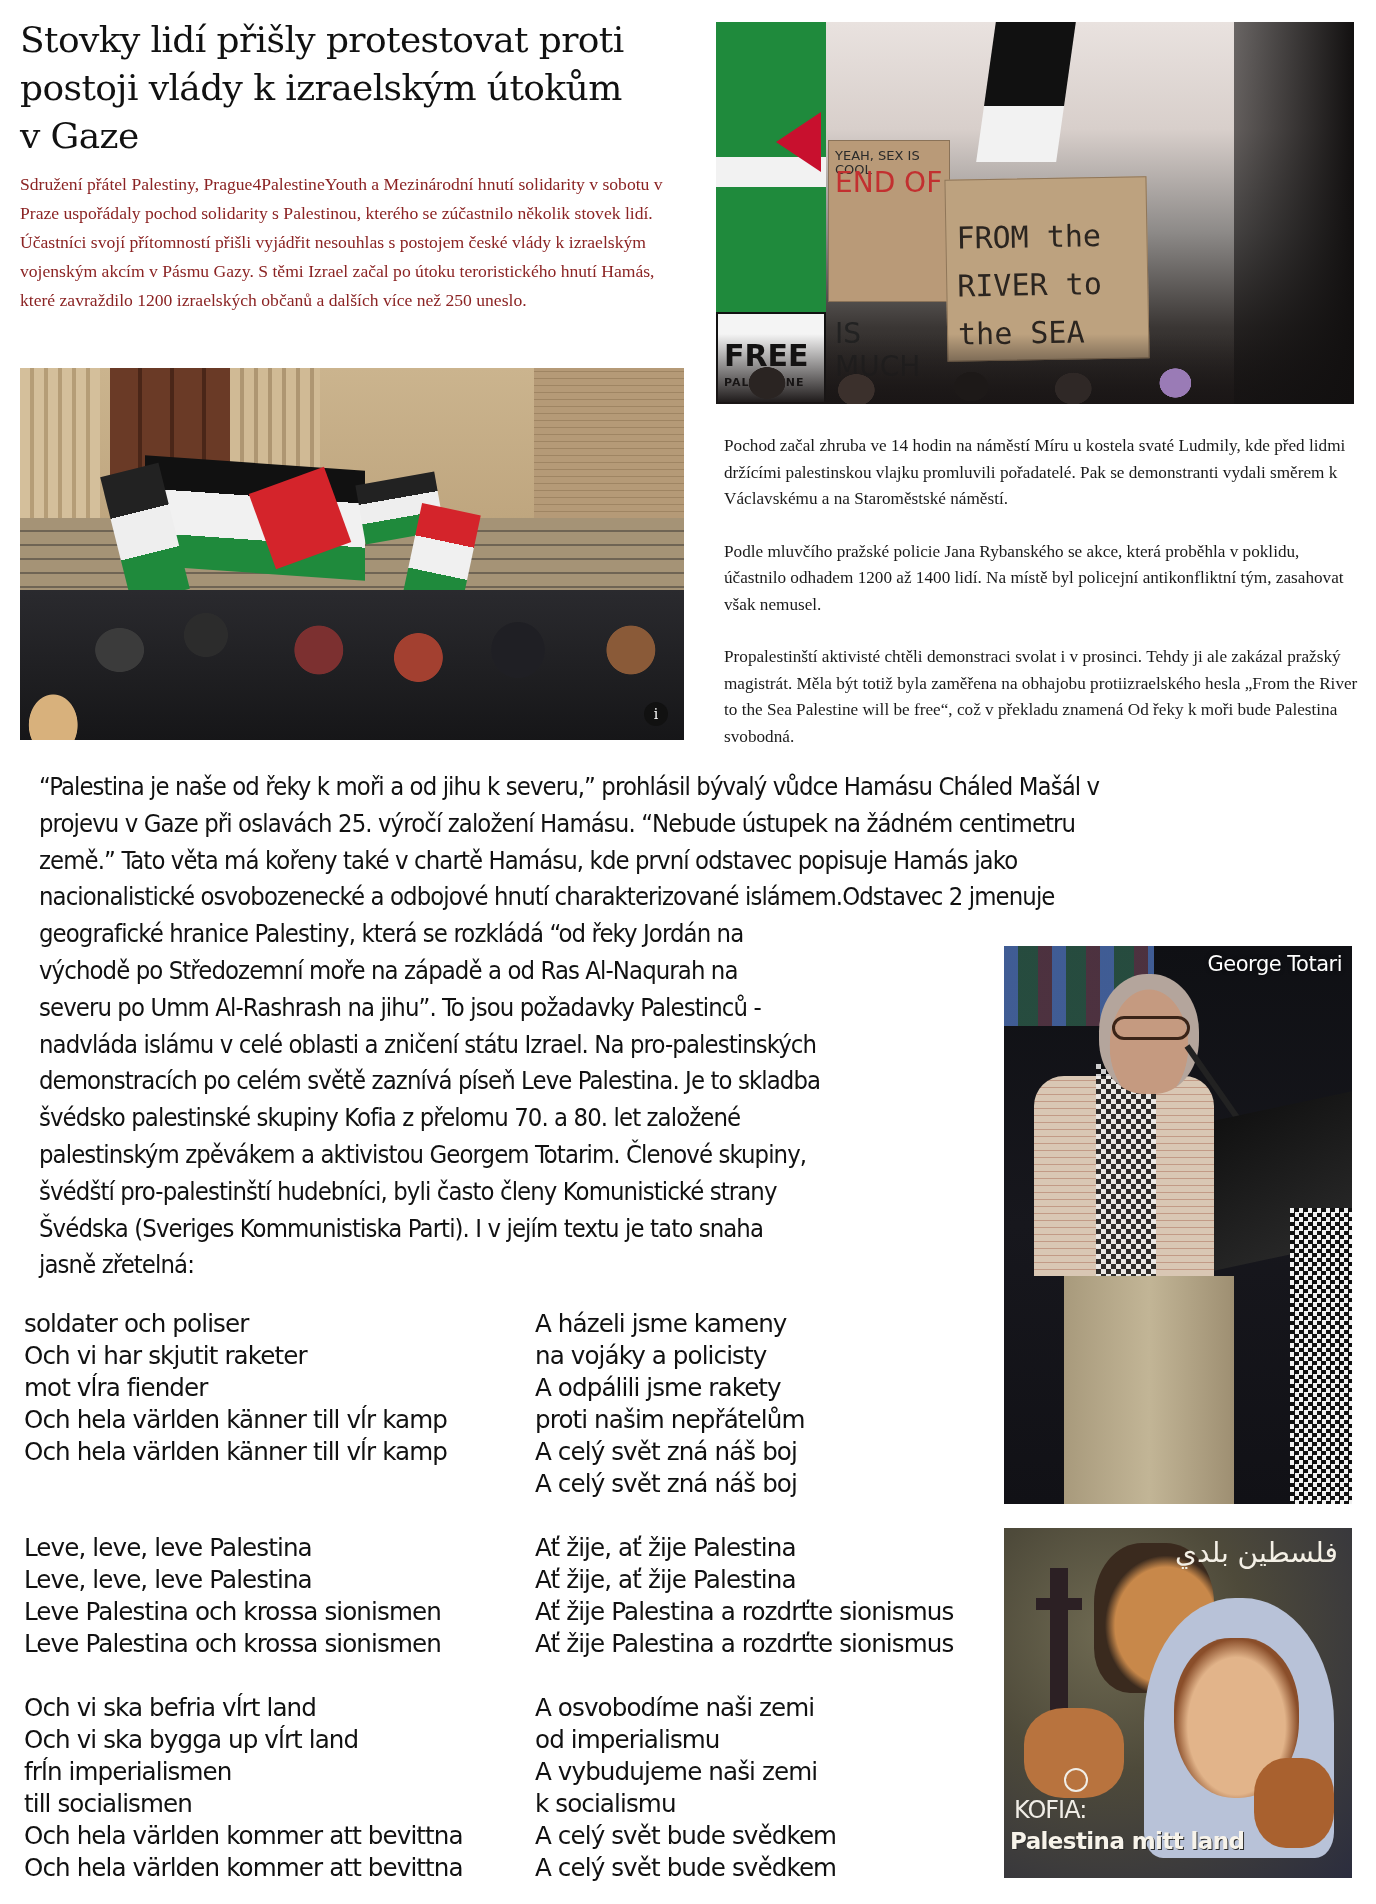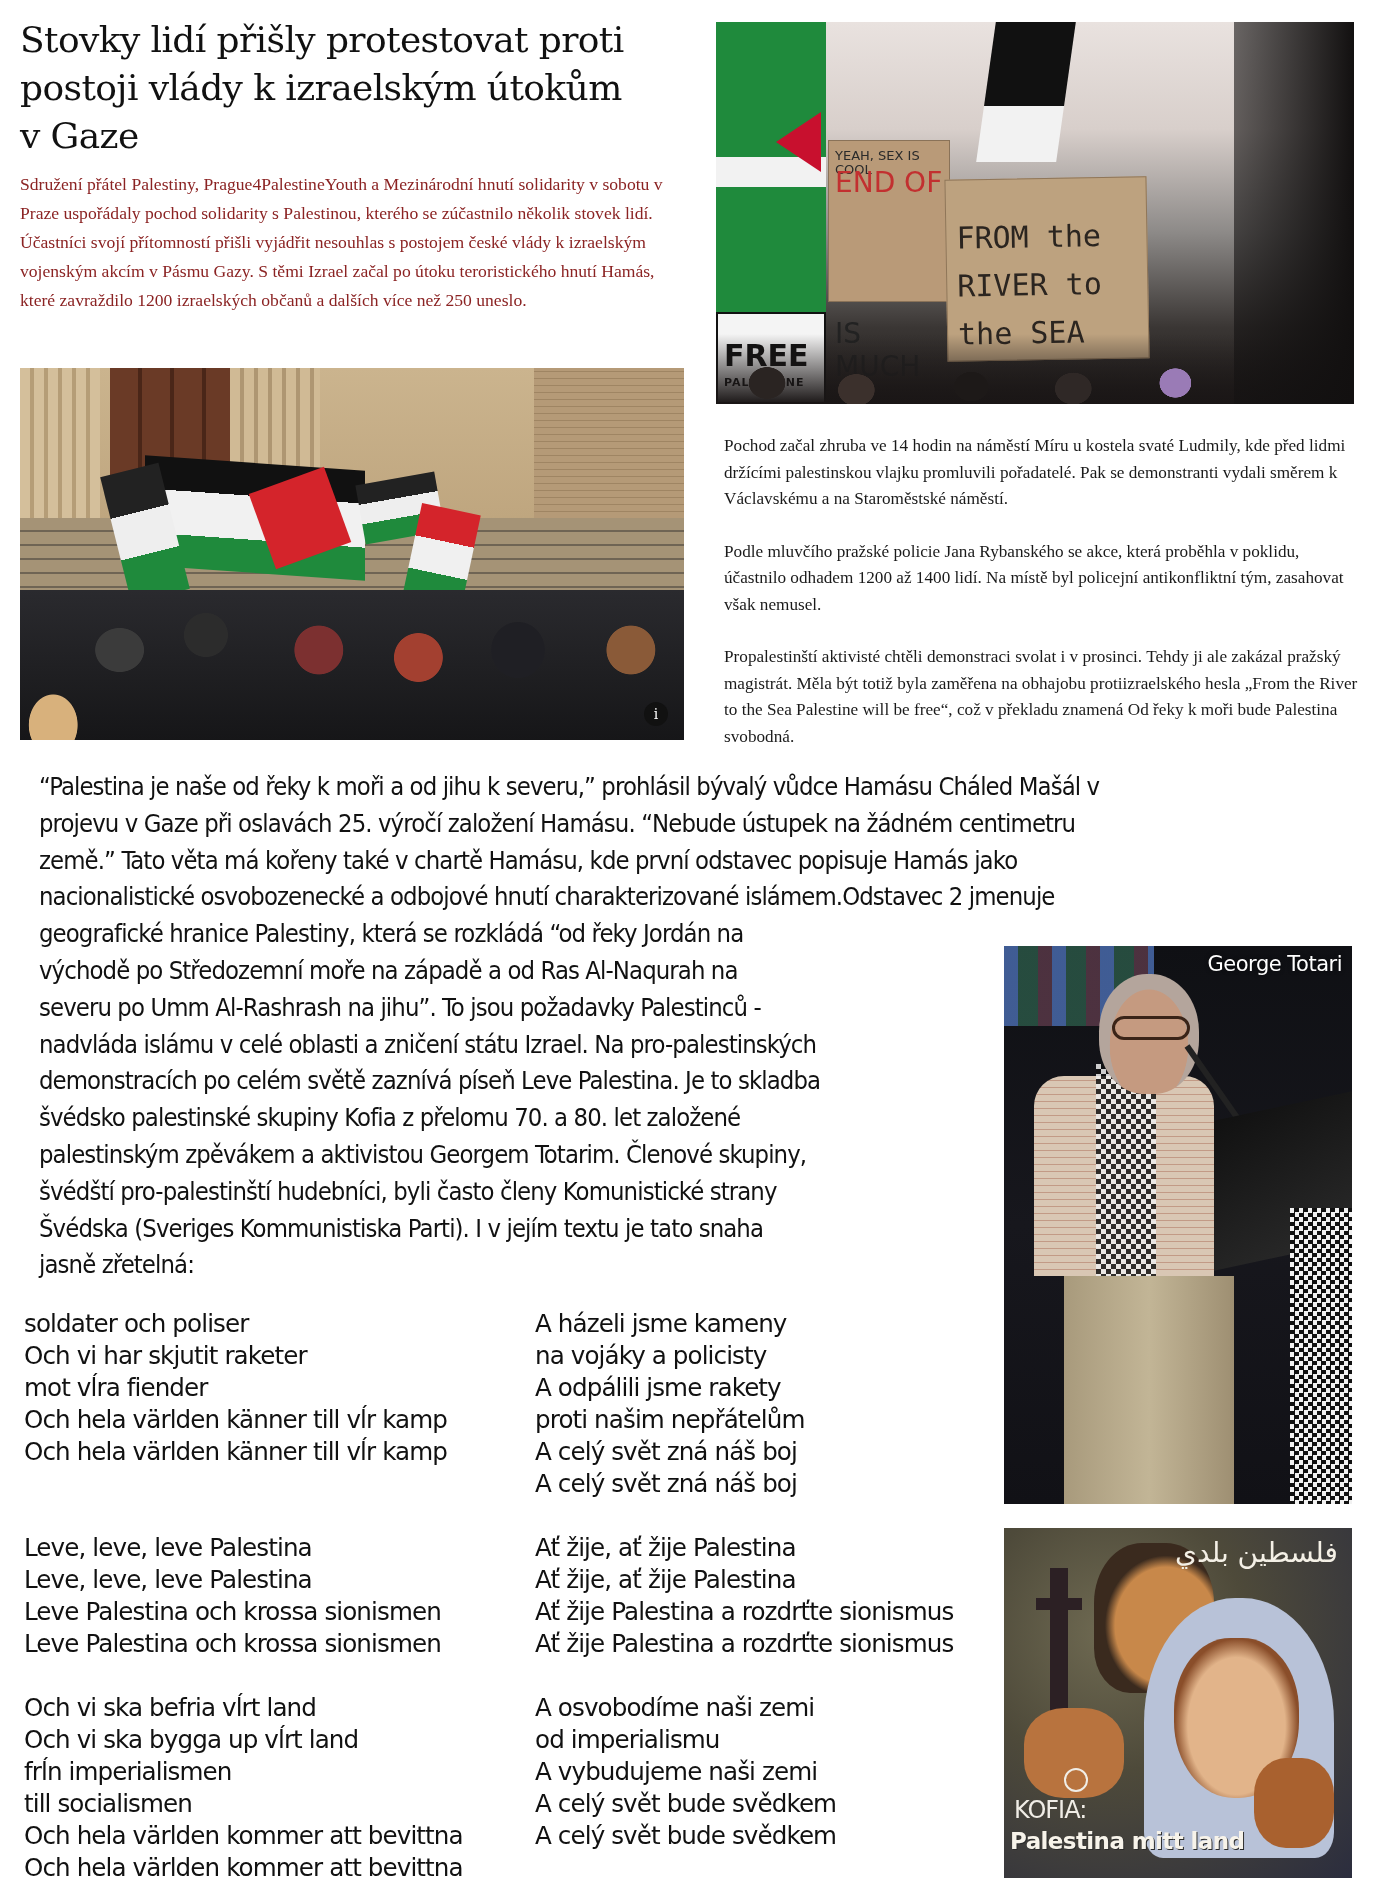--- a/index.html
+++ b/index.html
@@ -243,20 +243,21 @@
       <span class="lyric-line">Och vi ska bygga up vĺrt land</span>
       <span class="lyric-line">frĺn imperialismen</span>
       <span class="lyric-line">till socialismen</span>
       <span class="lyric-line">Och hela världen kommer att bevittna</span>
       <span class="lyric-line">Och hela världen kommer att bevittna</span>
     </div>
     <div class="col-cz">
       <span class="lyric-line">A osvobodíme naši zemi</span>
       <span class="lyric-line">od imperialismu</span>
       <span class="lyric-line">A vybudujeme naši zemi</span>
+      <span class="lyric-line">k socialismu</span>
       <span class="lyric-line">A celý svět bude svědkem</span>
       <span class="lyric-line">A celý svět bude svědkem</span>
     </div>
   </div>
 </div>
 
 <div class="photo" id="photo-totari">
   <div class="stage-banner"></div>
   <div class="shirt"></div>
   <div class="keffiyeh"></div>

